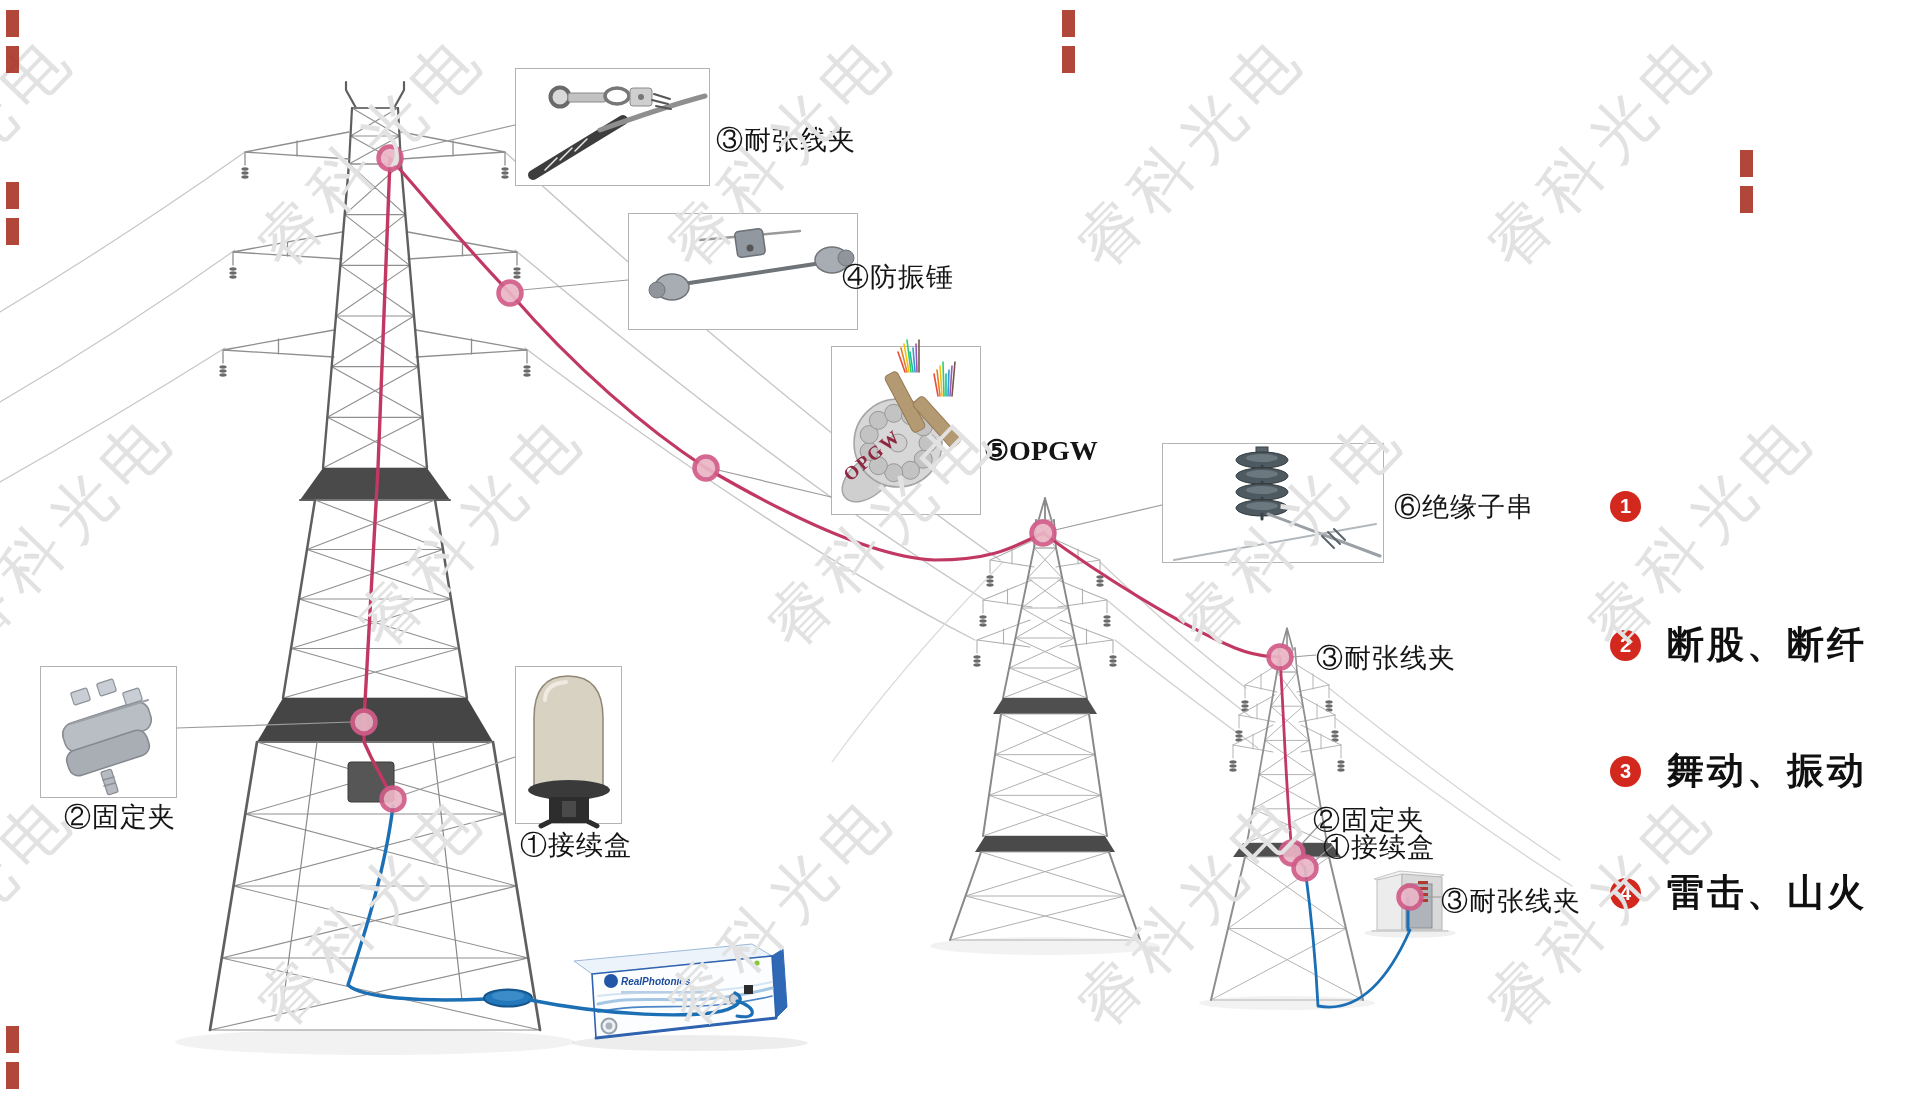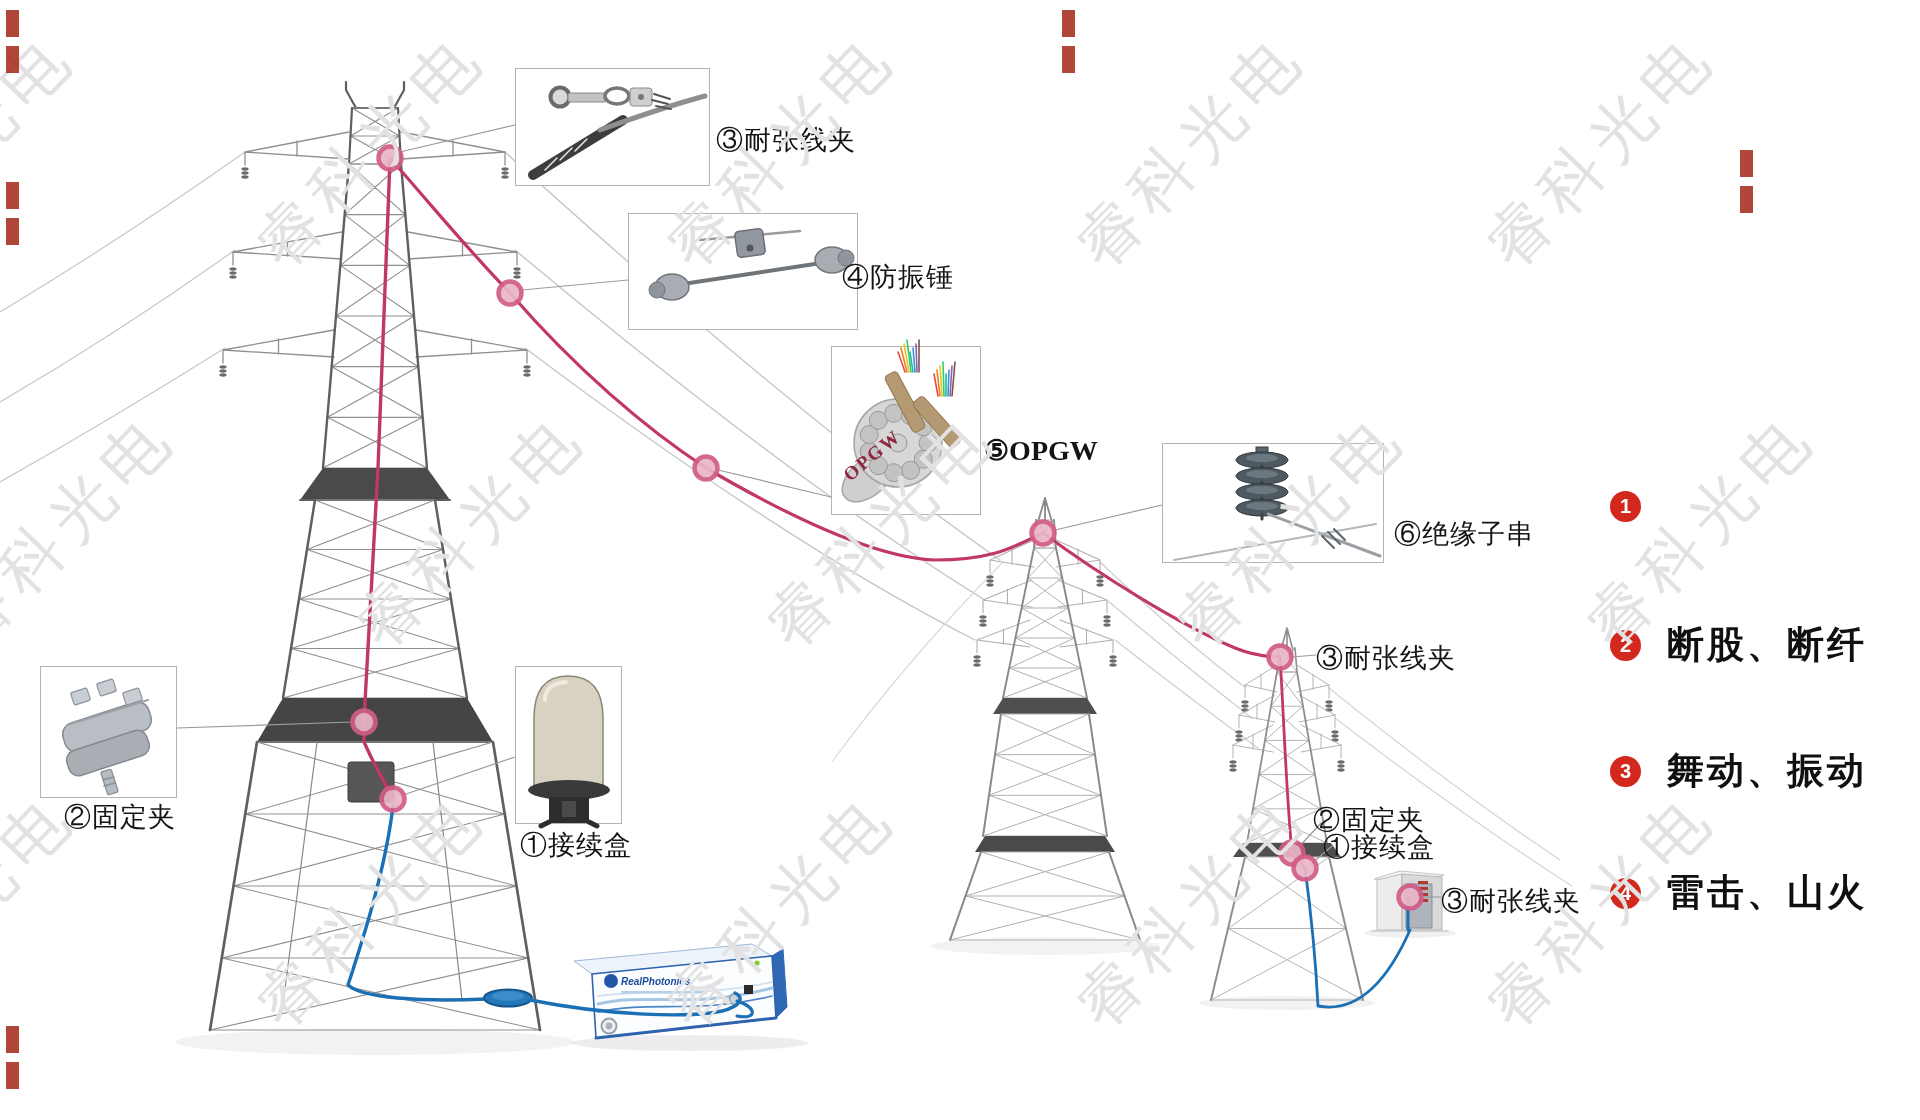--- a/index.html
+++ b/index.html
@@ -319,21 +319,21 @@
       <circle cx="1043" cy="533" r="11.5" fill="#eab6c6" stroke="#d15c88" stroke-width="4.5" opacity="0.92"></circle>
       <circle cx="1280" cy="657" r="11.5" fill="#eab6c6" stroke="#d15c88" stroke-width="4.5" opacity="0.92"></circle>
       <circle cx="1292" cy="853" r="11.5" fill="#eab6c6" stroke="#d15c88" stroke-width="4.5" opacity="0.92"></circle>
       <circle cx="1305" cy="868" r="11.5" fill="#eab6c6" stroke="#d15c88" stroke-width="4.5" opacity="0.92"></circle>
       <circle cx="1410" cy="897" r="11.5" fill="#eab6c6" stroke="#d15c88" stroke-width="4.5" opacity="0.92"></circle>
     </svg>
 
   <div class="lbl" style="left:716px;top:122px">③耐张线夹</div>
   <div class="lbl" style="left:842px;top:259px">④防振锤</div>
   <div class="lbl lbl-en" style="left:984px;top:434px">⑤OPGW</div>
-  <div class="lbl" style="left:1394px;top:516px">⑥绝缘子串</div>
+  <div class="lbl" style="left:1394px;top:489px">⑥绝缘子串</div>
   <div class="lbl" style="left:64px;top:799px">②固定夹</div>
   <div class="lbl" style="left:520px;top:827px">①接续盒</div>
   <div class="lbl" style="left:1316px;top:640px">③耐张线夹</div>
   <div class="lbl" style="left:1313px;top:802px">②固定夹</div>
   <div class="lbl" style="left:1323px;top:829px">①接续盒</div>
   <div class="lbl" style="left:1441px;top:883px">③耐张线夹</div>
 
   <div class="legend-row" style="left:1610px;top:491px">
     <span class="legend-badge" style="background: rgb(211, 40, 30);">1</span>
   </div>

